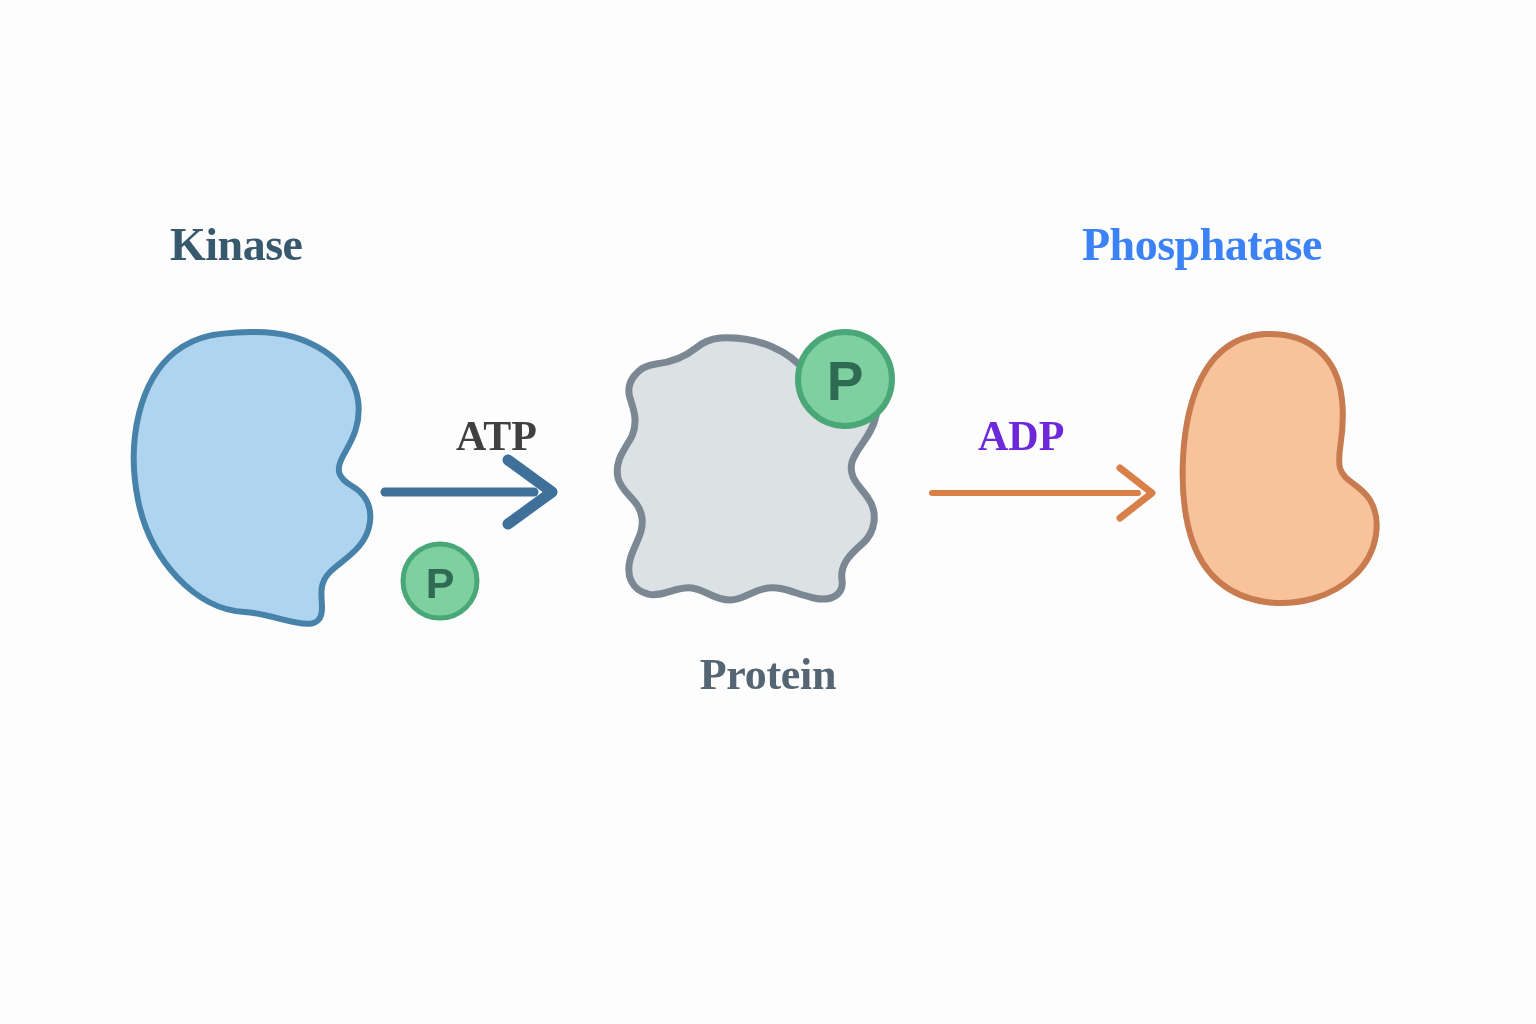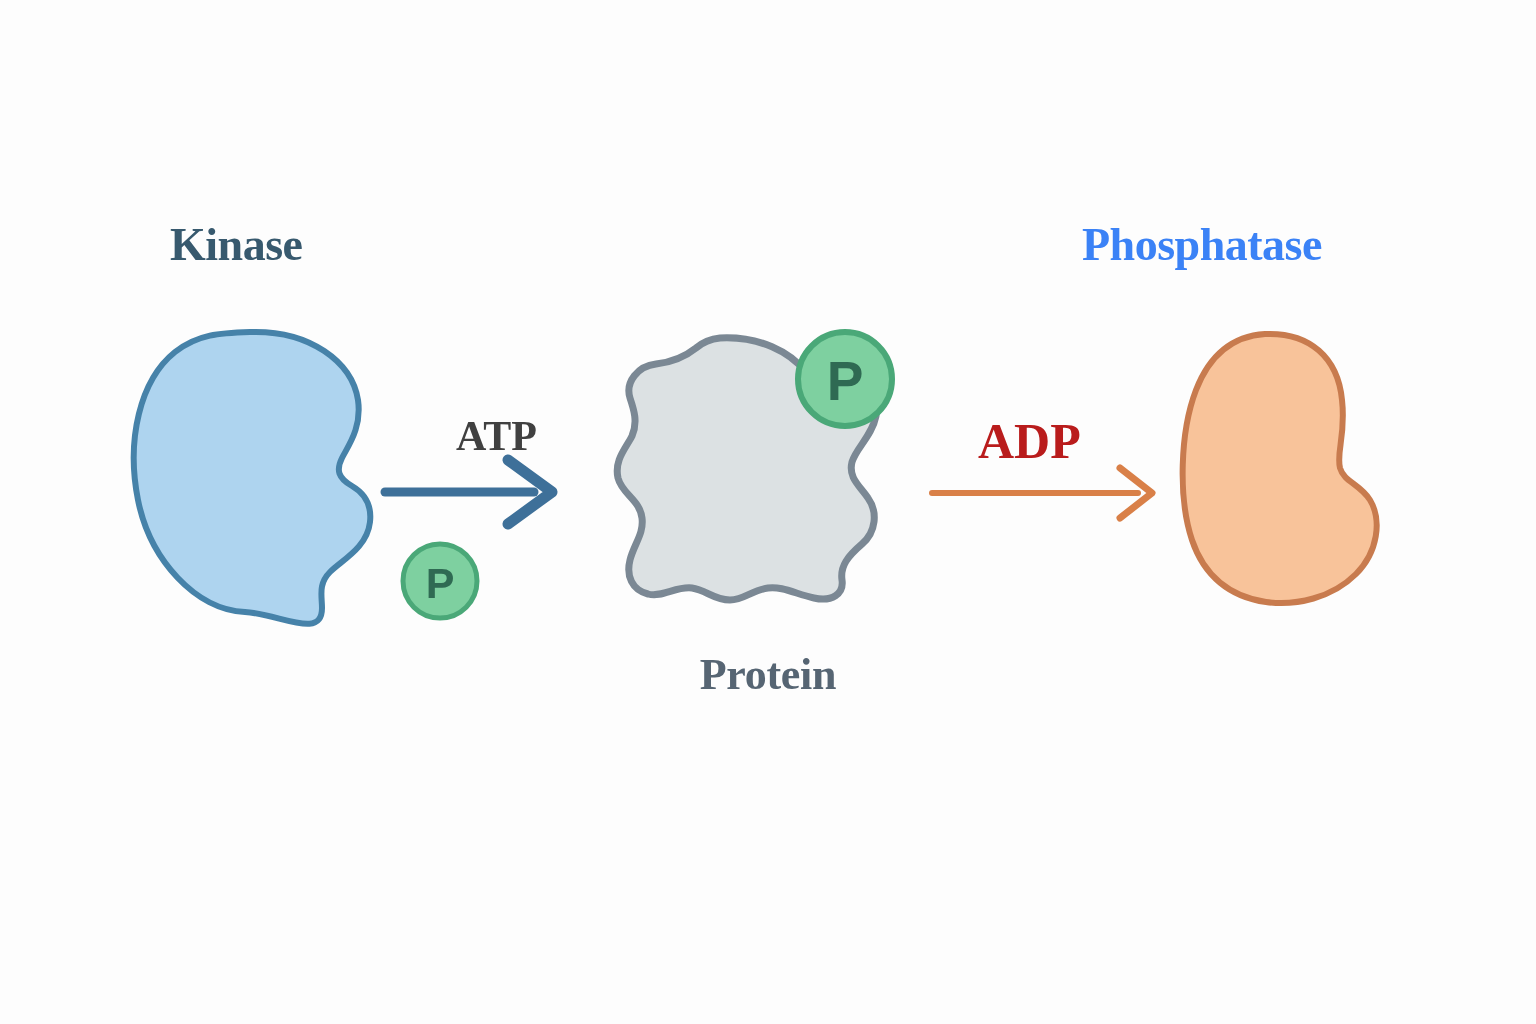--- a/index.html
+++ b/index.html
@@ -48,23 +48,23 @@
     left: 418px;
     top: 413px;
     font-size: 42px;
     letter-spacing: 0px;
     color: #404040;
     margin-left: 38px;
   }
   #adp-label {
     left: 978px;
     top: 413px;
-    font-size: 50px;
+    font-size: 42px;
     letter-spacing: 0px;
-    color: #b91c1c;
+    color: #6d28d9;
   }
   #protein-caption {
     left: 548px;
     top: 650px;
     width: 440px;
     text-align: center;
     font-size: 44px;
     letter-spacing: -0.3px;
     color: #566573;
   }

